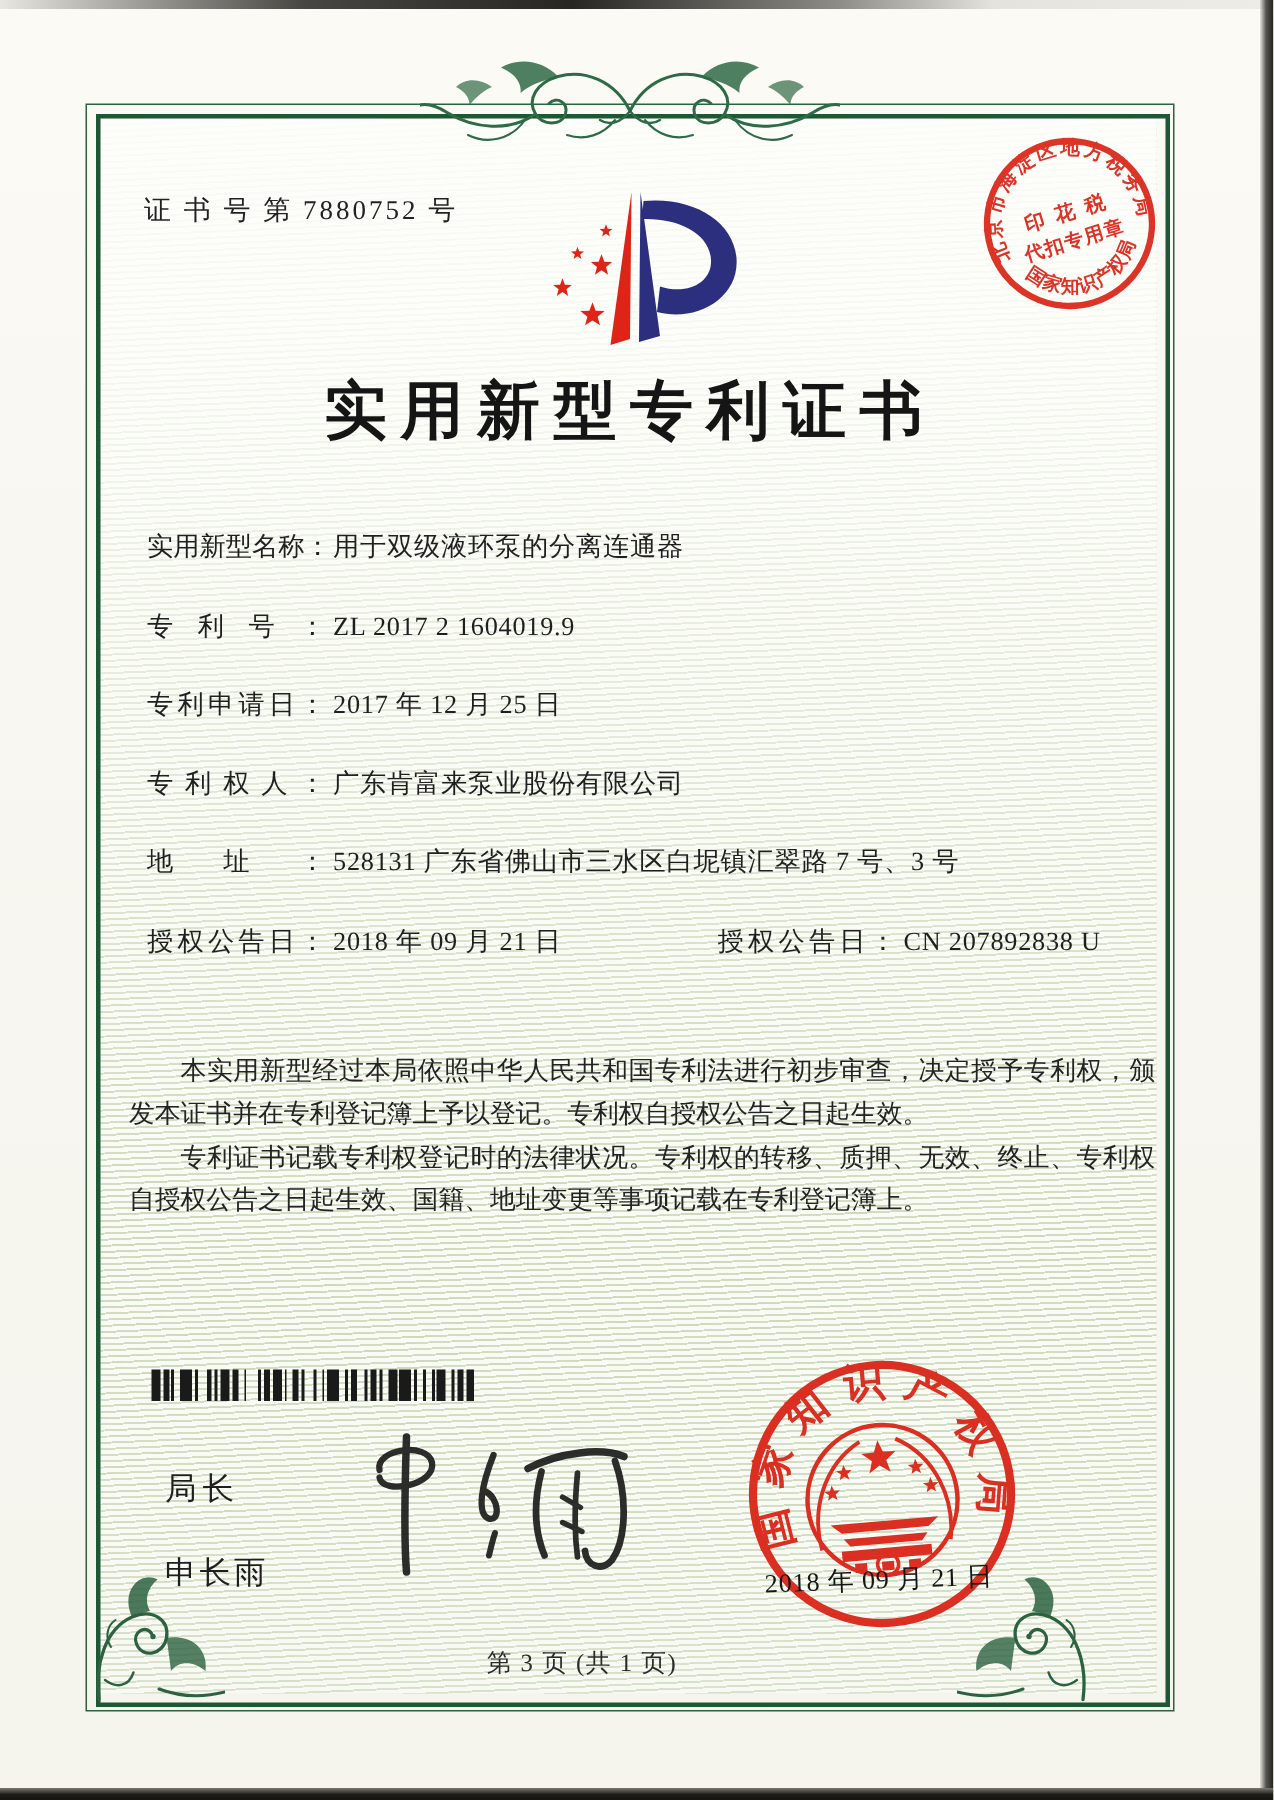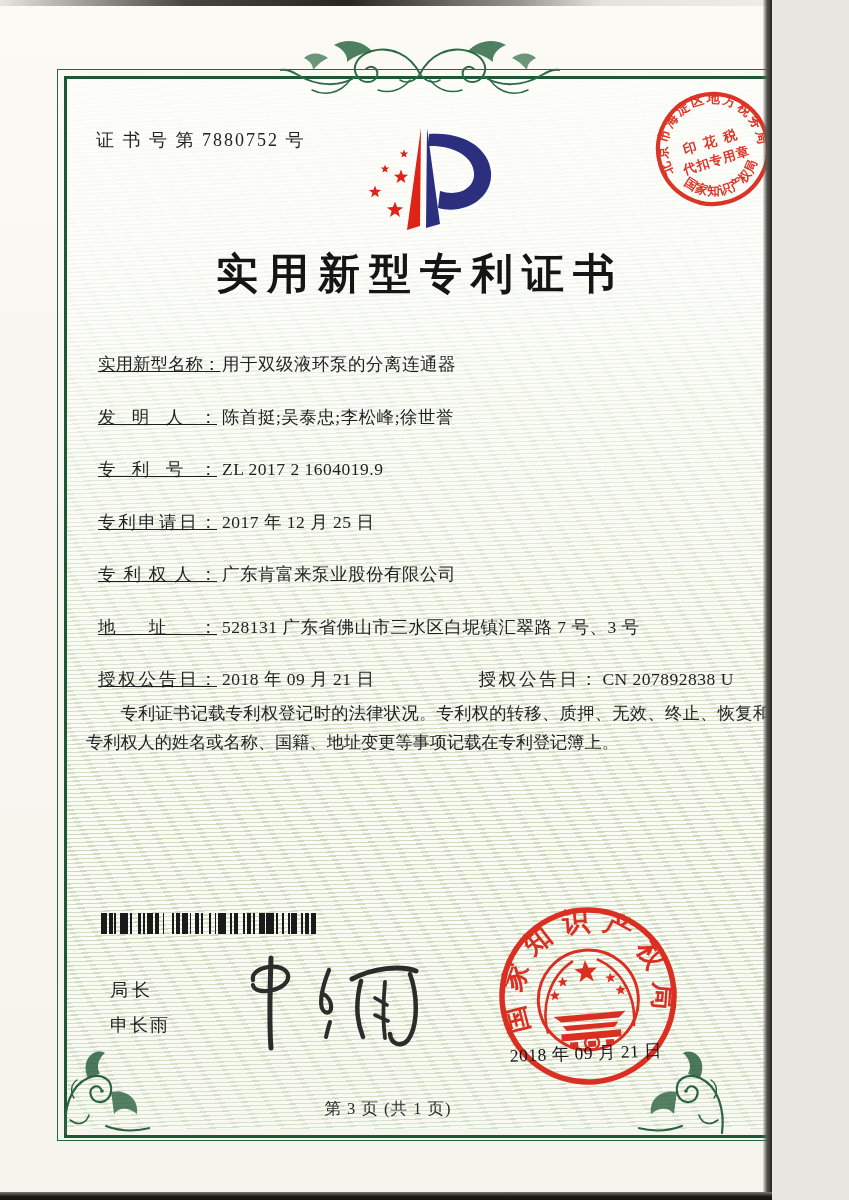--- a/index.html
+++ b/index.html
@@ -1,17 +1,17 @@
 <!DOCTYPE html>
 <html><head>
 <meta charset="utf-8">
 <style>
   html,body{margin:0;padding:0;background:#e8e6e0;}
   .page{
-    position:relative; width:772px; height:1200px; overflow:hidden;
+    position:relative; width:849px; height:1200px; overflow:hidden;
     background:linear-gradient(180deg,#fbfaf5 0%,#f7f6f0 45%,#f5f4ed 100%);
     font-family:"Liberation Serif","DejaVu Serif",serif;
     color:#262626;
   }
   
   .scan-top{position:absolute;top:0;left:0;right:0;height:6px;
     background:linear-gradient(90deg,rgba(120,118,110,.15) 0%,rgba(40,38,34,.85) 24%,rgba(28,27,24,.95) 45%,rgba(70,68,62,.6) 66%,rgba(160,157,148,.25) 78%,rgba(120,118,110,.1) 100%);}
   .scan-right{position:absolute;top:0;bottom:0;right:0;width:9px;
     background:linear-gradient(90deg,rgba(150,148,140,.2) 0%,#56544e 45%,#23221e 100%);}
   .scan-bottom{position:absolute;left:0;right:0;bottom:0;height:8px;
@@ -27,28 +27,28 @@
       repeating-linear-gradient(182.5deg, rgba(185,205,168,.25) 0px, rgba(185,205,168,.25) 1.5px, rgba(255,255,255,0) 1.5px, rgba(255,255,255,0) 5.3px);
     background-color:#e9eeda;}
   .guilloche-light{position:absolute;left:67px;top:79px;width:704px;height:1050px;
     background:linear-gradient(180deg, rgba(253,253,250,.96) 0%, rgba(253,253,250,.88) 14%, rgba(252,252,248,.66) 30%, rgba(250,250,245,.38) 52%, rgba(248,249,242,.16) 72%, rgba(246,247,240,.26) 88%, rgba(244,246,238,.38) 100%);}
   
   .cert-no{position:absolute;left:96px;top:128px;font-size:18px;letter-spacing:2px;color:#222;}
   .title{position:absolute;left:60px;top:246px;width:720px;text-align:center;
     font-size:42px;font-weight:700;letter-spacing:9px;color:#151515;}
   .fields{position:absolute;left:98px;top:350px;width:660px;font-size:17.5px;color:#1f1f1f;}
   .f-row{height:28px;line-height:28px;margin-bottom:24.5px;white-space:nowrap;}
-  .f-lbl{display:inline-block;width:119px;text-align:justify;text-align-last:justify;vertical-align:top;text-decoration:underline;}
+  .f-lbl{display:inline-block;width:119px;text-align:justify;text-align-last:justify;vertical-align:top;}
   .f-val{margin-left:5px;letter-spacing:.5px;}
   .f-lbl2{display:inline-block;width:119px;text-align:justify;text-align-last:justify;margin-left:104px;vertical-align:top;}
   .paras{position:absolute;left:86px;top:700px;width:684px;font-size:17.2px;line-height:28.8px;color:#232323;}
   .paras p{margin:0;text-indent:2em;text-align:justify;}
-  .officials{position:absolute;left:110px;top:978px;font-size:18px;color:#1e1e1e;font-family:Liberation Mono, monospace;}
+  .officials{position:absolute;left:110px;top:978px;font-size:21px;color:#1e1e1e;font-family:Liberation Mono, monospace;}
   .officials .ttl{letter-spacing:4px;}
-  .officials .nm{margin-top:11px;letter-spacing:2px;}
+  .officials .nm{margin-top:28px;letter-spacing:2px;}
   .footer{position:absolute;left:28px;top:1098px;width:720px;text-align:center;font-size:16.5px;letter-spacing:1px;color:#2a2a2a;}
   
   .logo{position:absolute;left:336px;top:120px;}
   .tax-stamp{position:absolute;left:648px;top:84px;transform:rotate(-17deg);opacity:.93;}
   .agency-seal{position:absolute;left:488px;top:896px;transform:rotate(-5deg);opacity:.95;}
   .seal-date{position:absolute;left:502px;top:1041px;width:168px;text-align:center;
     font-size:17.5px;color:#161616;transform:rotate(-2deg);letter-spacing:.5px;}
   .barcode{position:absolute;left:101px;top:913px;width:218px;height:21px;font-size:0;}
   .barcode i{display:inline-block;height:100%;}
   .sig{position:absolute;left:233px;top:948px;}
@@ -132,41 +132,39 @@
     <text x="65" y="81" font-size="12.8" font-weight="bold" fill="#da2518" text-anchor="middle" letter-spacing="1">代扣专用章</text>
   </svg>
 
   <div class="title">实用新型专利证书</div>
 
   <div class="fields">
     <div class="f-row">
       <span class="f-lbl">实用新型名称：</span><span class="f-val">用于双级液环泵的分离连通器</span>
     </div>
     <div class="f-row">
-      <span class="f-lbl">发明人：</span><span class="f-val">陈首挺;吴泰忠;李松峰;徐世誉</span>
-    </div>
-    <div class="f-row">
       <span class="f-lbl">专利号：</span><span class="f-val">ZL 2017 2 1604019.9</span>
     </div>
     <div class="f-row">
       <span class="f-lbl">专利申请日：</span><span class="f-val">2017 年 12 月 25 日</span>
     </div>
     <div class="f-row">
       <span class="f-lbl">专利权人：</span><span class="f-val">广东肯富来泵业股份有限公司</span>
     </div>
     <div class="f-row">
       <span class="f-lbl">地址：</span><span class="f-val">528131 广东省佛山市三水区白坭镇汇翠路 7 号、3 号</span>
     </div>
     <div class="f-row">
       <span class="f-lbl">授权公告日：</span><span class="f-val">2018 年 09 月 21 日</span><span class="f-lbl2">授权公告日：</span><span class="f-val">CN 207892838 U</span>
     </div>
   </div>
 
   <div class="paras">
-    <p>专利证书记载专利权登记时的法律状况。专利权的转移、质押、无效、终止、恢复和专利权人的姓名或名称、国籍、地址变更等事项记载在专利登记簿上。</p>
+    <p>本实用新型经过本局依照中华人民共和国专利法进行初步审查，决定授予专利权，颁发本证书并在专利登记簿上予以登记。专利权自授权公告之日起生效。</p>
+    <p>专利证书记载专利权登记时的法律状况。专利权的转移、质押、无效、终止、专利权自授权公告之日起生效、国籍、地址变更等事项记载在专利登记簿上。</p>
   </div>
 
   <div class="barcode" id="barcode"><i style="width: 5.78761px; background: rgb(26, 26, 26);"></i><i style="width: 1.9292px; background: transparent;"></i><i style="width: 3.85841px; background: rgb(26, 26, 26);"></i><i style="width: 1.9292px; background: transparent;"></i><i style="width: 1.9292px; background: rgb(26, 26, 26);"></i><i style="width: 3.85841px; background: transparent;"></i><i style="width: 7.71681px; background: rgb(26, 26, 26);"></i><i style="width: 1.9292px; background: transparent;"></i><i style="width: 1.9292px; background: rgb(26, 26, 26);"></i><i style="width: 5.78761px; background: transparent;"></i><i style="width: 3.85841px; background: rgb(26, 26, 26);"></i><i style="width: 1.9292px; background: transparent;"></i><i style="width: 1.9292px; background: rgb(26, 26, 26);"></i><i style="width: 1.9292px; background: transparent;"></i><i style="width: 5.78761px; background: rgb(26, 26, 26);"></i><i style="width: 1.9292px; background: transparent;"></i><i style="width: 3.85841px; background: rgb(26, 26, 26);"></i><i style="width: 3.85841px; background: transparent;"></i><i style="width: 1.9292px; background: rgb(26, 26, 26);"></i><i style="width: 7.71681px; background: transparent;"></i><i style="width: 1.9292px; background: rgb(26, 26, 26);"></i><i style="width: 1.9292px; background: transparent;"></i><i style="width: 3.85841px; background: rgb(26, 26, 26);"></i><i style="width: 1.9292px; background: transparent;"></i><i style="width: 5.78761px; background: rgb(26, 26, 26);"></i><i style="width: 1.9292px; background: transparent;"></i><i style="width: 1.9292px; background: rgb(26, 26, 26);"></i><i style="width: 3.85841px; background: transparent;"></i><i style="width: 3.85841px; background: rgb(26, 26, 26);"></i><i style="width: 1.9292px; background: transparent;"></i><i style="width: 1.9292px; background: rgb(26, 26, 26);"></i><i style="width: 5.78761px; background: transparent;"></i><i style="width: 1.9292px; background: rgb(26, 26, 26);"></i><i style="width: 3.85841px; background: transparent;"></i><i style="width: 1.9292px; background: rgb(26, 26, 26);"></i><i style="width: 1.9292px; background: transparent;"></i><i style="width: 7.71681px; background: rgb(26, 26, 26);"></i><i style="width: 3.85841px; background: transparent;"></i><i style="width: 1.9292px; background: rgb(26, 26, 26);"></i><i style="width: 1.9292px; background: transparent;"></i><i style="width: 3.85841px; background: rgb(26, 26, 26);"></i><i style="width: 5.78761px; background: transparent;"></i><i style="width: 1.9292px; background: rgb(26, 26, 26);"></i><i style="width: 1.9292px; background: transparent;"></i><i style="width: 3.85841px; background: rgb(26, 26, 26);"></i><i style="width: 1.9292px; background: transparent;"></i><i style="width: 1.9292px; background: rgb(26, 26, 26);"></i><i style="width: 3.85841px; background: transparent;"></i><i style="width: 5.78761px; background: rgb(26, 26, 26);"></i><i style="width: 1.9292px; background: transparent;"></i><i style="width: 7.71681px; background: rgb(26, 26, 26);"></i><i style="width: 1.9292px; background: transparent;"></i><i style="width: 1.9292px; background: rgb(26, 26, 26);"></i><i style="width: 3.85841px; background: transparent;"></i><i style="width: 1.9292px; background: rgb(26, 26, 26);"></i><i style="width: 3.85841px; background: transparent;"></i><i style="width: 1.9292px; background: rgb(26, 26, 26);"></i><i style="width: 1.9292px; background: transparent;"></i><i style="width: 5.78761px; background: rgb(26, 26, 26);"></i><i style="width: 3.85841px; background: transparent;"></i><i style="width: 1.9292px; background: rgb(26, 26, 26);"></i><i style="width: 1.9292px; background: transparent;"></i><i style="width: 3.85841px; background: rgb(26, 26, 26);"></i><i style="width: 1.9292px; background: transparent;"></i><i style="width: 5.78761px; background: rgb(26, 26, 26);"></i><i style="width: 1.9292px; background: transparent;"></i></div>
 
   <div class="officials">
     <div class="ttl">局长</div>
     <div class="nm">申长雨</div>
   </div>
 
   <svg class="sig" width="195" height="105" viewBox="0 0 195 105">

